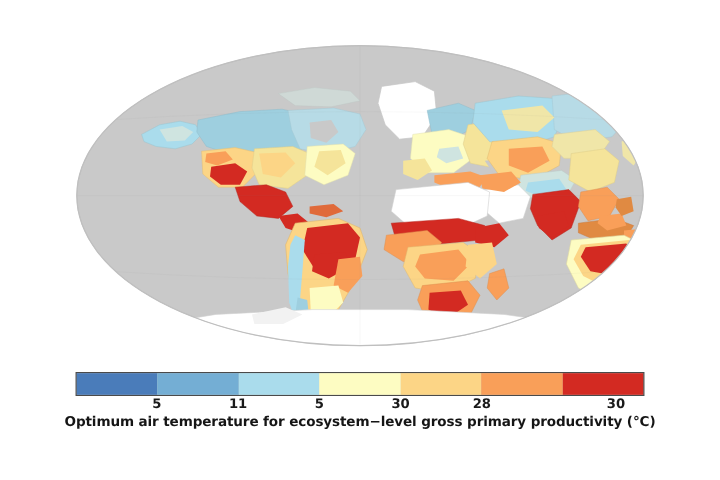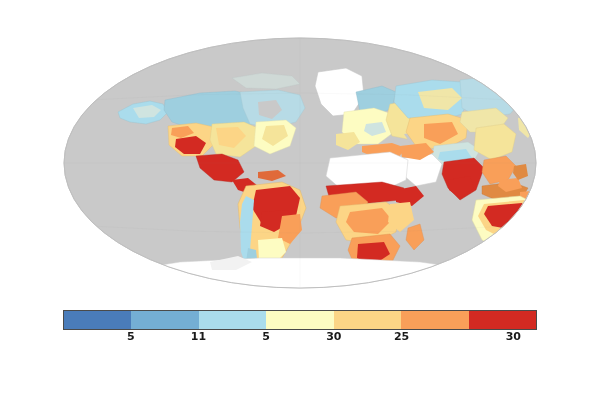--- a/index.html
+++ b/index.html
@@ -225,19 +225,20 @@
           <div class="cb-band" title="25–30 °C" style="background: rgb(249, 159, 89);"></div>
           <div class="cb-band" title="&gt;30 °C" style="background: rgb(211, 42, 34);"></div>
         </div>
     </div>
 
     <div id="ticklabels">
         <div class="tick-label" style="left: 14.2857%;">5</div>
         <div class="tick-label" style="left: 28.5714%;">11</div>
         <div class="tick-label" style="left: 42.8571%;">5</div>
         <div class="tick-label" style="left: 57.1428%;">30</div>
-        <div class="tick-label" style="left: 71.4285%;">25</div>
+        <div class="tick-label" style="left: 71.4285%;">28</div>
         <div class="tick-label" style="left: 85.7142%; margin-left: 44px;">30</div>
       </div>
 
+    <div id="caption">Optimum air temperature for ecosystem−level gross primary productivity (°C)</div>
   </div>
 
 </div>
 
 </body></html>

